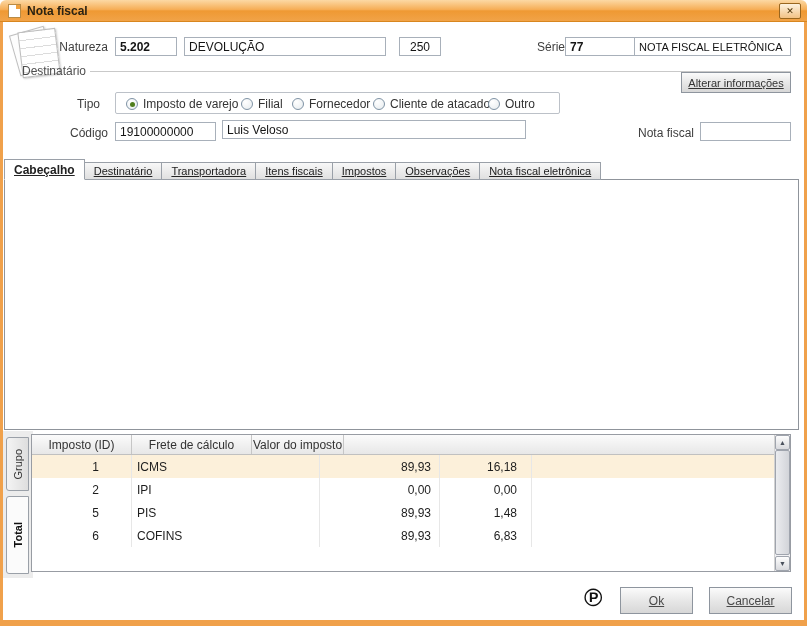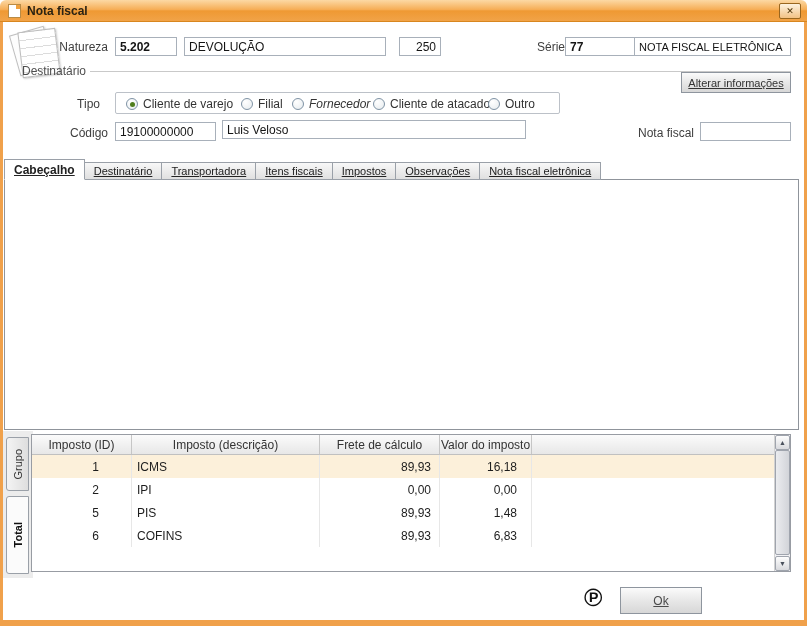--- a/index.html
+++ b/index.html
@@ -31,21 +31,21 @@
 
   
   .lbl { position:absolute; font-size:12px; line-height:14px; color:#3e3e3e; white-space:nowrap; }
   .lbl.r { text-align:right; }
   .lbl.b { font-weight:bold; color:#222; }
   .lbl.grp { color:#4f4f4f; }
   .fld { position:absolute; height:19px; border:1px solid #a8b0ba; background:#fff;
     font-family:"Liberation Sans",sans-serif; font-size:12px; color:#141414; padding:0 4px; outline:none; }
   .fld.b { font-weight:bold; }
   .fld.num { text-align:right; }
-  .fld.ctr { text-align:right; }
+  .fld.ctr { text-align:center; }
   .fld.sm { font-size:11px; }
   .sep { position:absolute; height:1px; background:#a5a5a5; }
   .grpline { position:absolute; height:1px; background:#c9c9c9; }
   .btn { position:absolute; background:linear-gradient(#fbfbfb,#e9e9e9 45%,#d7d7d7);
     border:1px solid #8e959e; border-radius:0; font-size:11px; color:#333;
     text-decoration:underline; display:flex; align-items:center; justify-content:center; cursor:default; }
   .btn.big { font-size:12px; color:#4a4a4a; }
 
   
   .tipo-box { position:absolute; left:115px; top:92px; width:445px; height:22px; border:1px solid #bcc1c8; border-radius:2px; background:#fff; }
@@ -128,27 +128,27 @@
   <input class="fld sm" style="left: 634px; top: 37px; width: 157px;" value="NOTA FISCAL ELETRÔNICA">
 
   <span class="lbl grp" style="left:22px;top:64px;">Destinatário</span>
   <div class="grpline" style="left:90px;top:71px;width:701px;"></div>
   <div class="btn" style="left:681px;top:72px;width:110px;height:21px;">Alterar informações</div>
 
   <span class="lbl r" style="left:60px;top:97px;width:40px;">Tipo</span>
   <div class="tipo-box">
     <span class="radio sel" style="left:10px;">
         <span class="rb"></span>
-        <span>Cliente de varejo</span>
+        <span>Imposto de varejo</span>
       </span>
     <span class="radio" style="left:125px;">
         <span class="rb"></span>
         <span>Filial</span>
       </span>
-    <span class="radio" style="left:176px;font-style:italic;">
+    <span class="radio" style="left:176px;">
         <span class="rb"></span>
         <span>Fornecedor</span>
       </span>
     <span class="radio" style="left:257px;">
         <span class="rb"></span>
         <span>Cliente de atacado</span>
       </span>
     <span class="radio" style="left:372px;">
         <span class="rb"></span>
         <span>Outro</span>
@@ -245,21 +245,20 @@
   <div class="vtab" style="left:6px;top:437px;width:23px;height:54px;">
     <span>Grupo</span>
   </div>
   <div class="vtab active" style="left:6px;top:496px;width:23px;height:78px;">
     <span>Total</span>
   </div>
 
   <div class="grid">
     <div class="ghead">
       <div class="gh c0" style="justify-content:center;padding:0;text-align:right;">Imposto (ID)</div>
-      <div class="gh c1" style="justify-content:center;padding:0;">Imposto (descrição)</div>
       <div class="gh c2" style="justify-content:center;padding:0;">Frete de cálculo</div>
       <div class="gh c3" style="justify-content:center;padding:0;">Valor do imposto</div>
       <div class="gh c4" style="border-right:none;"></div>
     </div>
 
     <div class="grow sel" style="top:20px;">
       <span class="gcell c0">1</span>
       <span class="gcell c1">ICMS</span>
       <span class="gcell c2">89,93</span>
       <span class="gcell c3">16,18</span>
@@ -288,15 +287,16 @@
     </div>
 
     <div class="sbar">
       <span class="sbtn" style="top:0;">▲</span>
       <span class="sthumb"></span>
       <span class="sbtn" style="bottom:0;">▼</span>
     </div>
   </div>
 
   <span class="psym">℗</span>
-  <div class="btn big" style="left:620px;top:587px;width:82px;height:27px;text-align:right;">Ok</div>
+  <div class="btn big" style="left:620px;top:587px;width:73px;height:27px;text-align:right;">Ok</div>
+  <div class="btn big" style="left:709px;top:587px;width:83px;height:27px;">Cancelar</div>
 
 </div>
 
 </body></html>

